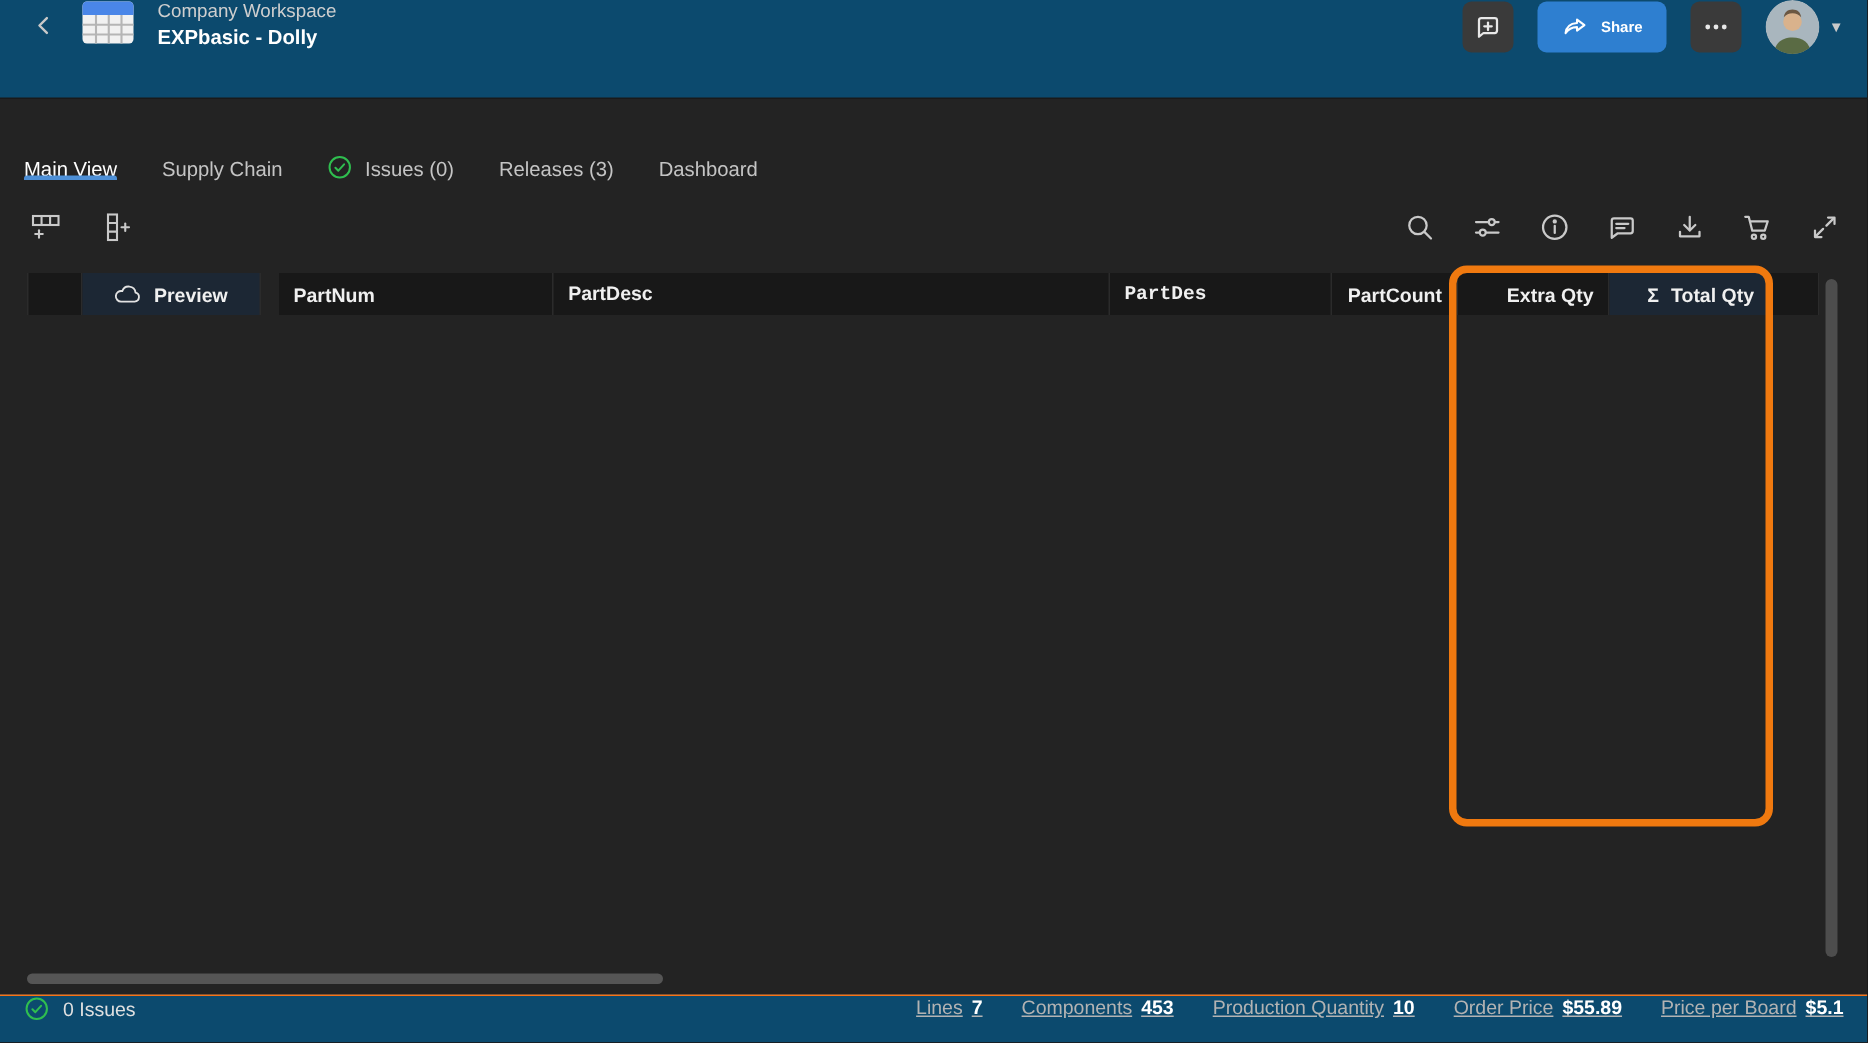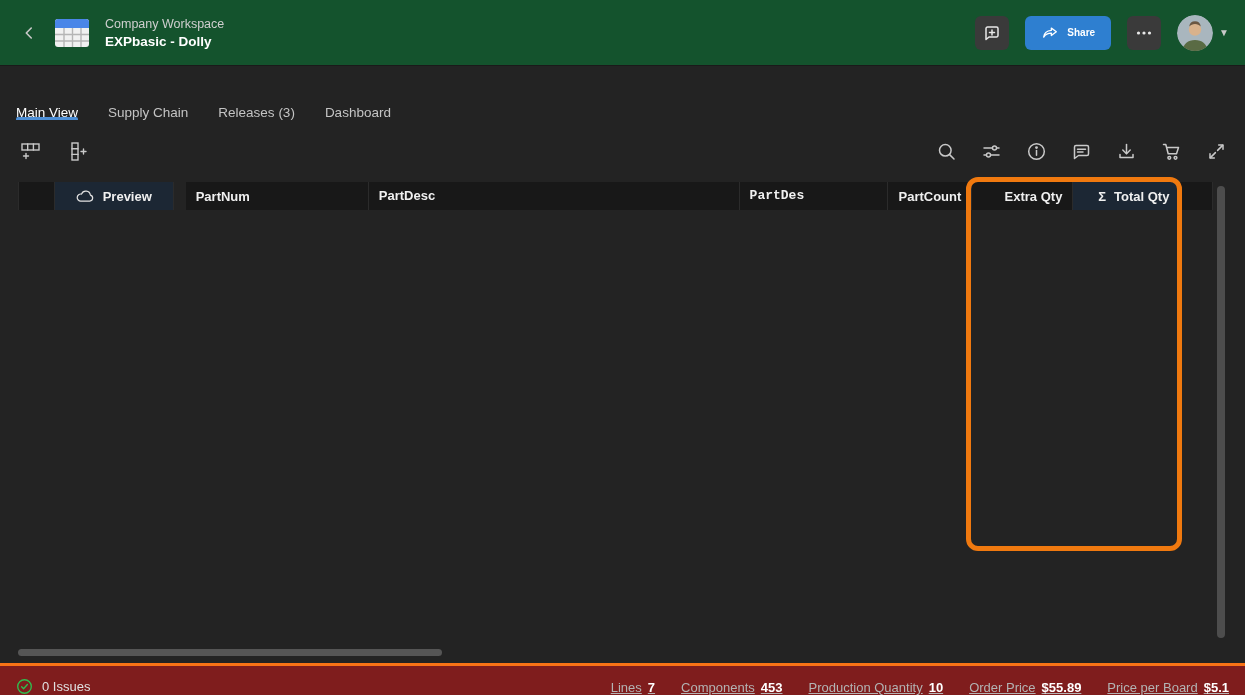--- a/index.html
+++ b/index.html
@@ -1,21 +1,21 @@
 <!DOCTYPE html>
 <html><head>
 <meta charset="utf-8">
 <style>
   * { margin:0; padding:0; box-sizing:border-box; }
   body { background:#111; font-family:"Liberation Sans", sans-serif; }
   .app { position:relative; width:1245px; height:695px; background:#232323; overflow:hidden; color:#e6e6e6; }
 
   
-  .topbar { position:absolute; left:0; top:0; width:100%; height:66px; background:#14532d;
-            border-bottom:1px solid #1a1a1a; display:flex; align-items:center; padding:0 16px; }
+  .topbar { position:absolute; left:0; top:0; width:100%; height:66px; background:#0c4a6e;
+            border-bottom:1px solid #1a1a1a; display:flex; align-items:flex-start; padding:0 16px; }
   .back-btn { width:26px; height:34px; display:flex; align-items:center; justify-content:center;
               color:#c9c9c9; cursor:pointer; }
   .ws-icon { margin-left:12px; width:36px; height:30px; }
   .titles { margin-left:15px; display:flex; flex-direction:column; gap:3px; }
   .ws-label { font-size:12.5px; color:#cfcfcf; }
   .doc-title { font-size:13.5px; font-weight:bold; color:#ffffff; }
   .topbar-right { margin-left:auto; display:flex; align-items:center; gap:16px; }
   .sq-btn { width:34px; height:34px; border-radius:6px; background:#3a3a3a; border:none;
             display:flex; align-items:center; justify-content:center; color:#e8e8e8; cursor:pointer; }
   .share-btn { height:34px; padding:0 16px; border:none; border-radius:6px; background:#2e7fd0;
@@ -66,22 +66,22 @@
   .highlight { position:absolute; left:966px; top:177px; width:216px; height:374px;
                border:5px solid #f0790f; border-radius:12px; pointer-events:none; z-index:6; }
 
   
   .vscroll { position:absolute; left:1217px; top:186px; width:8px; height:452px;
              background:#4d4d4d; border-radius:4px; cursor:pointer; }
   .hscroll { position:absolute; left:18px; top:649px; width:424px; height:7px;
              background:#555555; border-radius:4px; cursor:pointer; }
 
   
-  .footer { position:absolute; left:0; bottom:0; width:100%; height:32px; background:#7f1d1d;
-            border-top:3px solid #f97316; display:flex; align-items:flex-end; padding:0 16px; }
+  .footer { position:absolute; left:0; bottom:0; width:100%; height:32px; background:#0c4a6e;
+            border-top:1px solid #f97316; display:flex; align-items:flex-start; padding:0 16px; }
   .issues-status { display:flex; align-items:center; gap:9px; font-size:13px; color:#e0e0e0; }
   .stats { margin-left:auto; display:flex; align-items:center; gap:26px; }
   .stat { font-size:13px; color:#b3b3b3; white-space:nowrap;text-decoration:underline; }
   .stat b { color:#ffffff; margin-left:6px; font-weight:bold; }
 </style>
 </head>
 <body>
 
 <div class="app">
 
@@ -140,20 +140,29 @@
   </header>
 
   <nav class="tabs">
     <div class="tab active">
         <span>Main View</span>
       </div>
     <div class="tab">
         <span>Supply Chain</span>
       </div>
     <div class="tab">
+      <span class="tab-check">
+        <svg width="17" height="17" viewBox="0 0 20 20" fill="none" stroke="currentColor" stroke-width="1.6" stroke-linecap="round" stroke-linejoin="round">
+            <circle cx="10" cy="10" r="8"></circle>
+            <path d="m6.6 10.4 2.3 2.3 4.5-5"></path>
+          </svg>
+      </span>
+      <span>Issues (0)</span>
+    </div>
+    <div class="tab">
         <span>Releases (3)</span>
       </div>
     <div class="tab">
         <span>Dashboard</span>
       </div>
   </nav>
 
   <div class="toolbar">
     <div class="tool-group">
       <button class="tool-btn">

